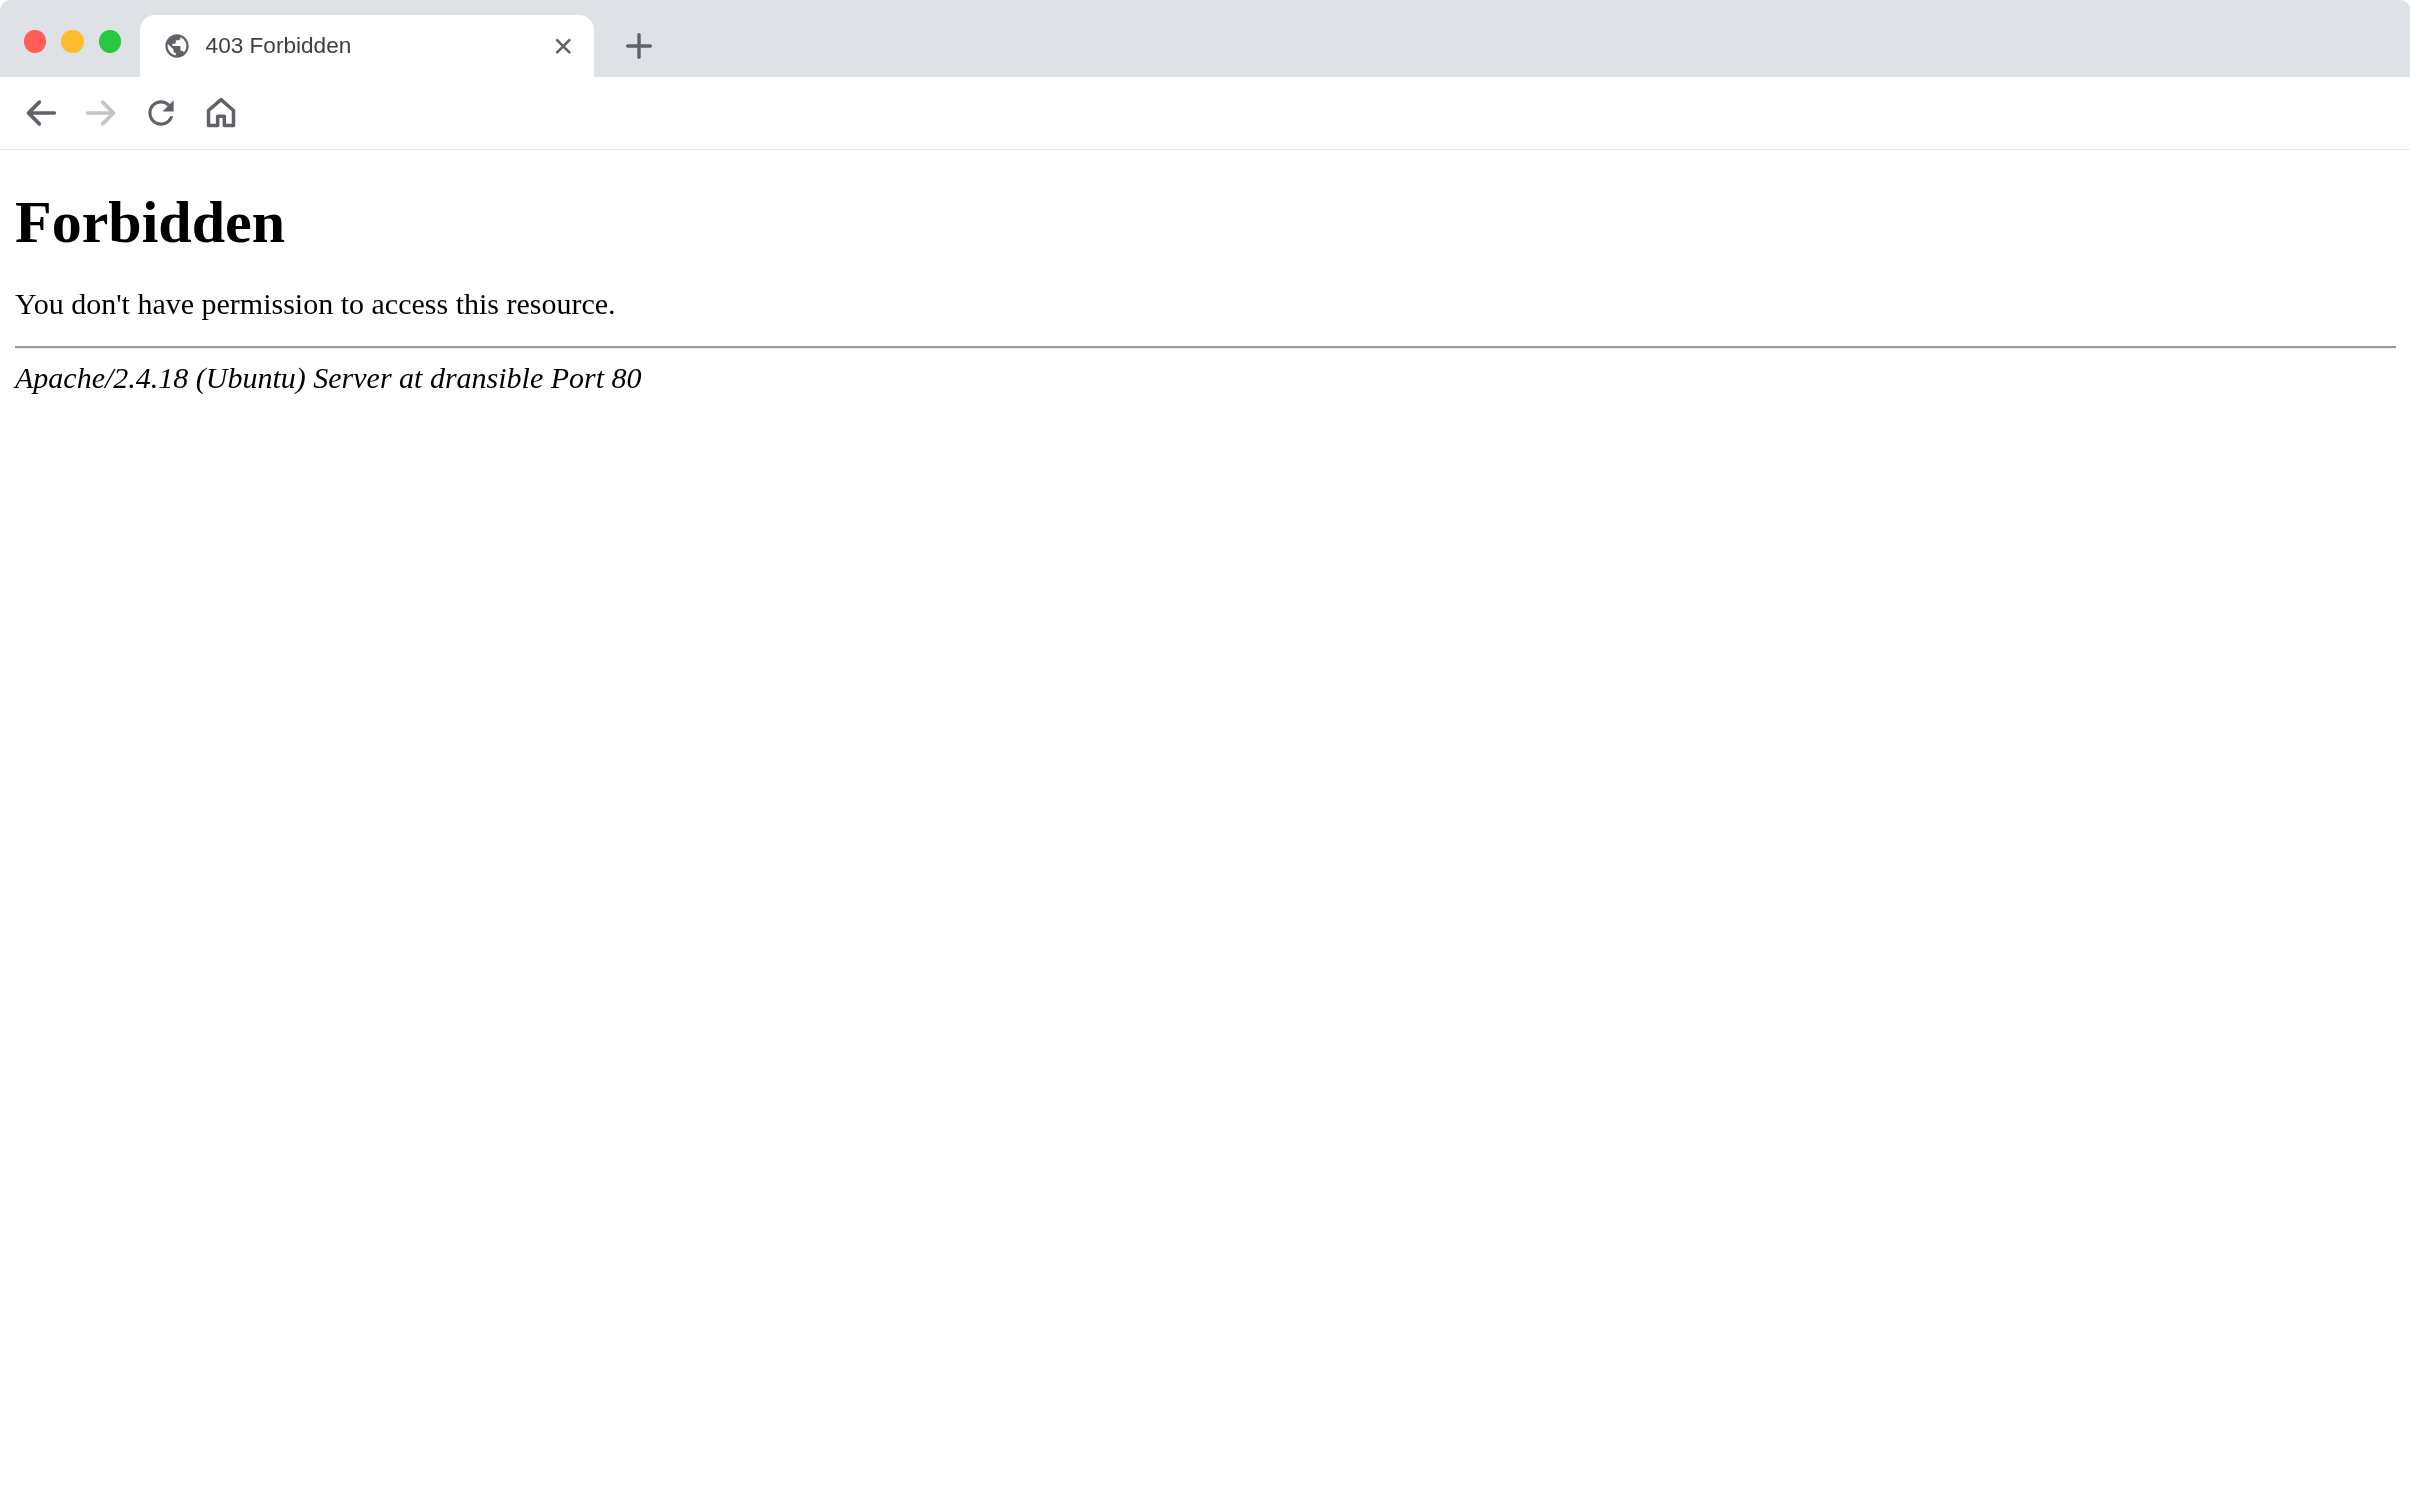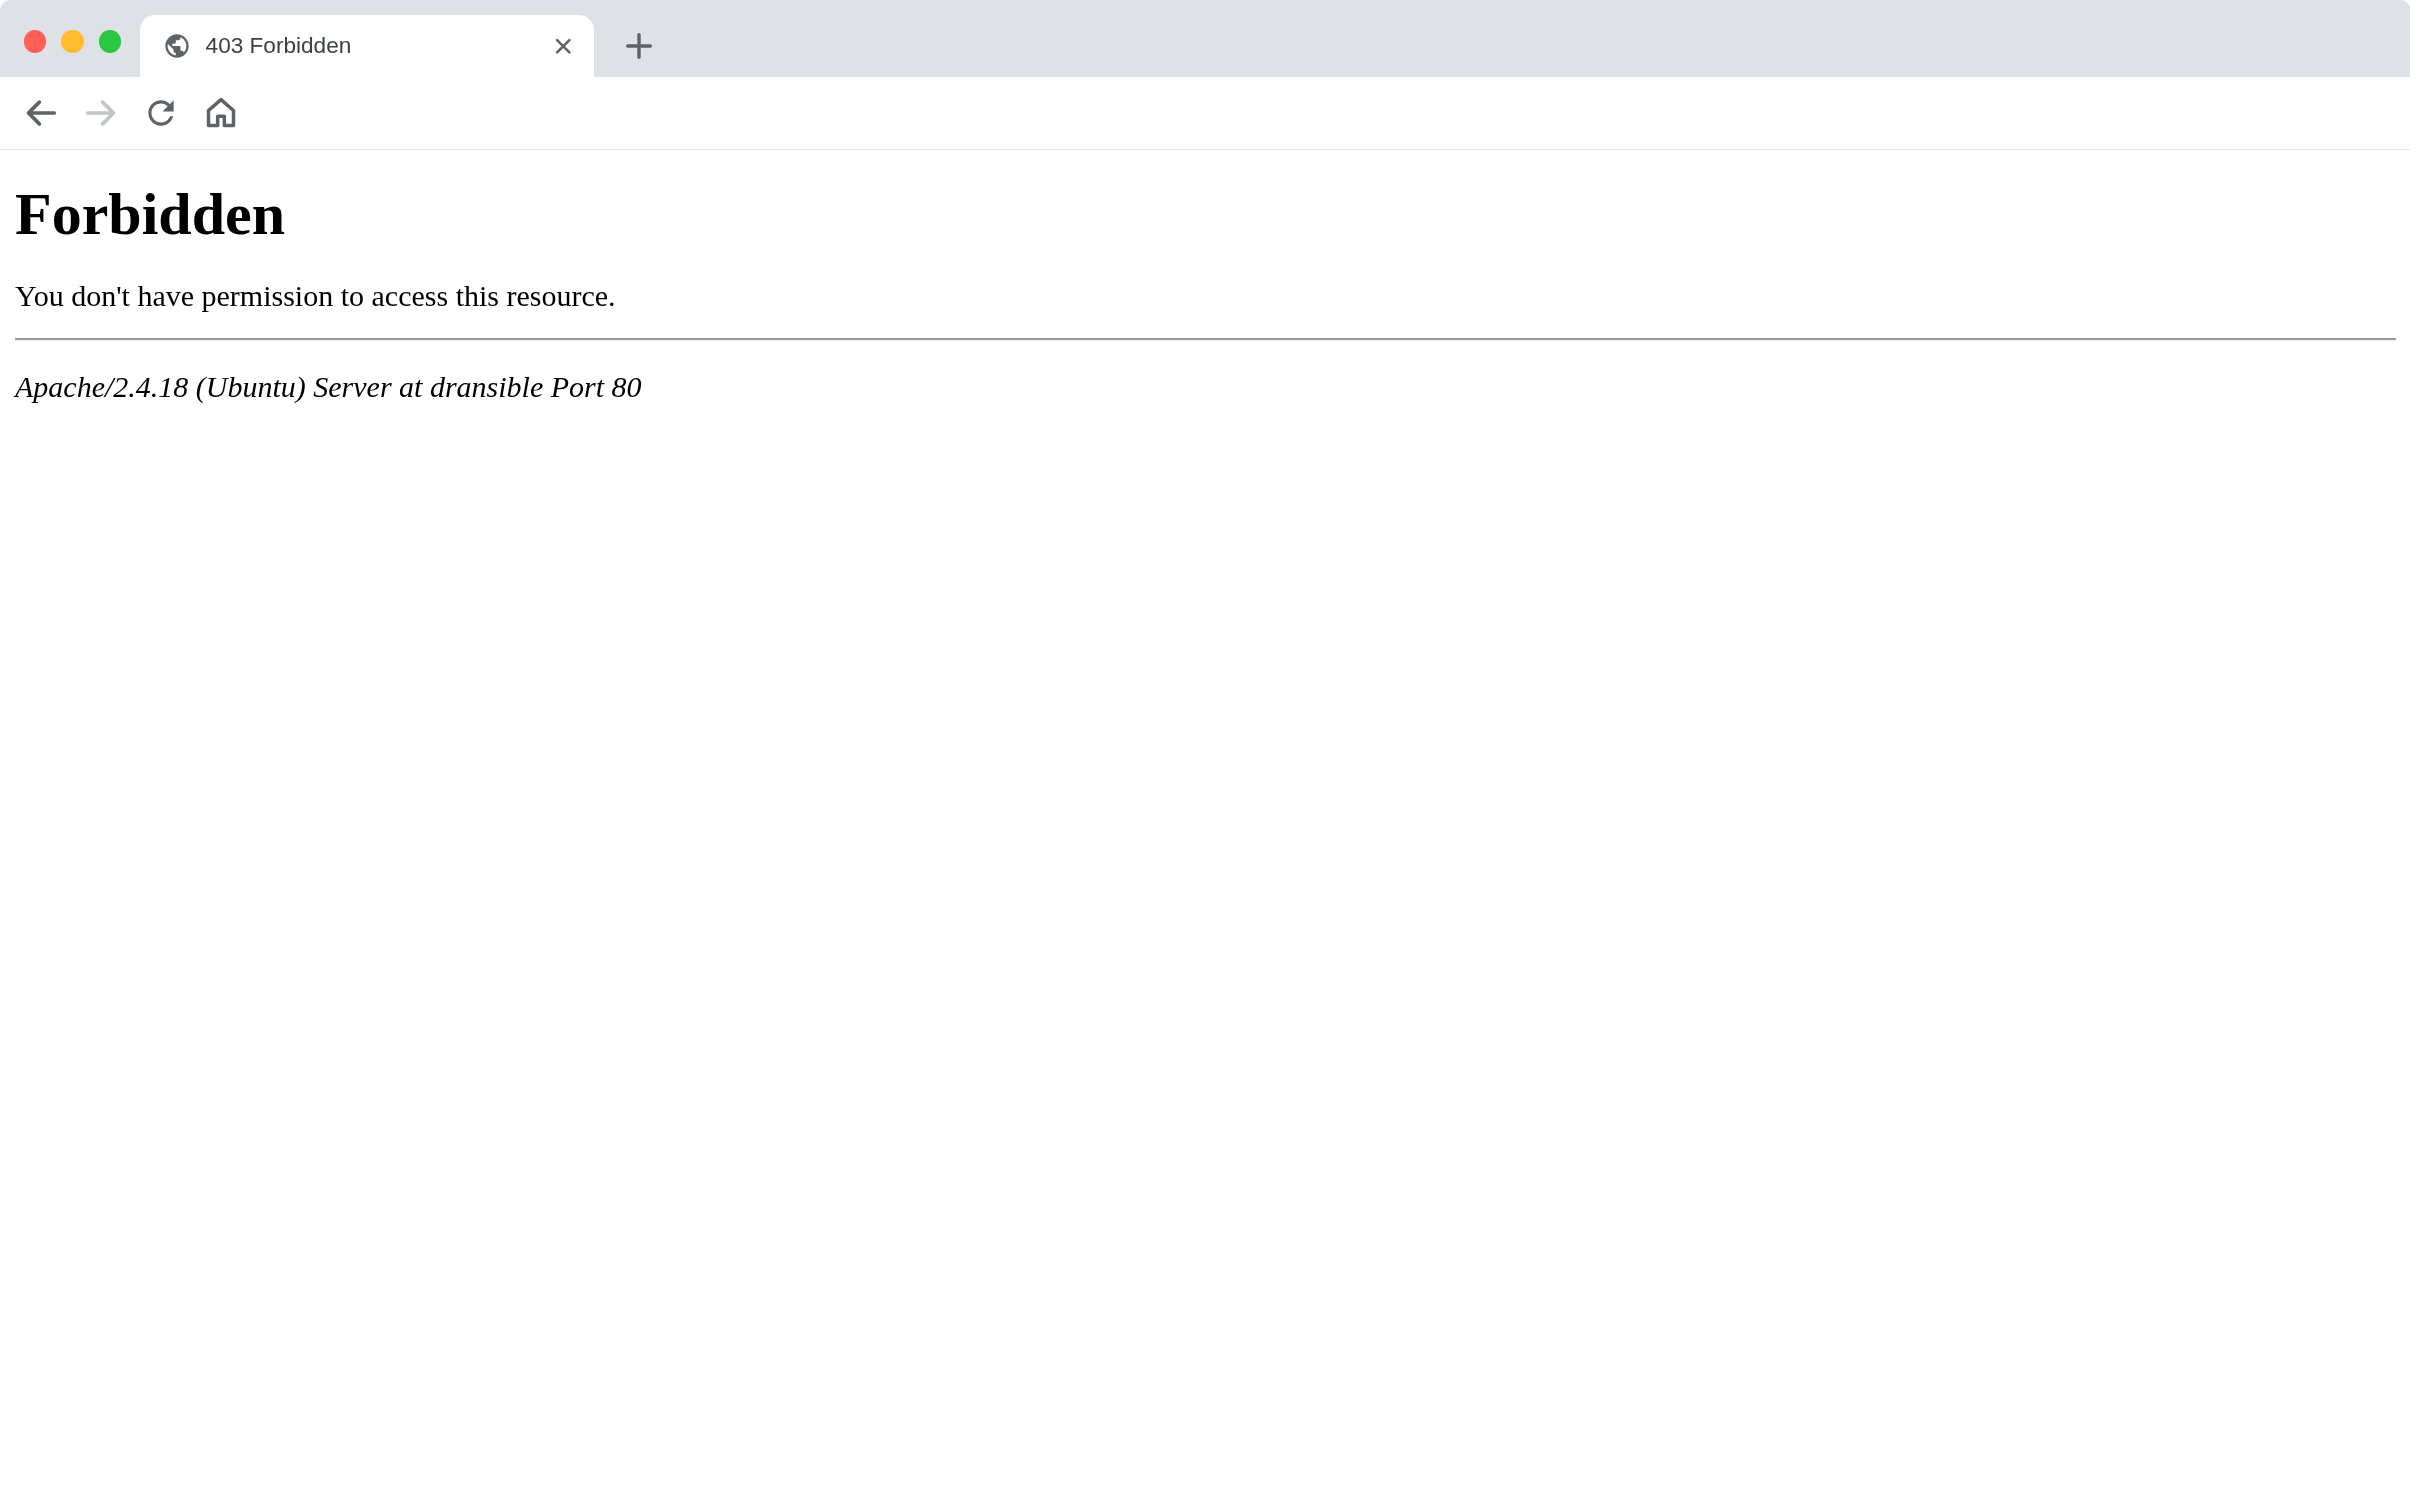--- a/index.html
+++ b/index.html
@@ -57,31 +57,31 @@
     position: absolute; right: 0; bottom: -3.8px; width: 31px; height: 31px;
     background: #5a5d61; color: #ffffff; border-radius: 6.6px;
     font-size: 21.7px; display: flex; align-items: center; justify-content: center;
   }
   .ext-sep { width: 1.9px; height: 34px; background: #d4d6da; margin: 0 9.4px; }
   .avatar-btn { width: 60px; height: 60px; margin-left: 14px; display: flex; align-items: center; justify-content: center; }
   .update-btn { width: 60px; height: 60px; display: flex; align-items: center; justify-content: center; }
 
   
   .content {
-    position: absolute; top: 152px; left: 0; width: 2411px;
+    position: absolute; top: 160px; left: 0; width: 2411px;
     padding: 0 15px; font-family: "Liberation Serif", serif; color: #000000;
     background: #ffffff;
   }
   .content h1 { font-size: 60px; font-weight: bold; margin: 28px 0 0; }
   .content p.msg { font-size: 30px; margin: 30px 0 4px; }
   .content hr {
     margin: 24.5px 0 0; border: 0; height: 0;
     border-top: 2.8px solid #9a9b9e; border-bottom: 1.9px solid #ededed;
   }
-  .content address { font-size: 30px; font-style: italic; margin: 29px 0 0; font-weight: normal; }
+  .content address { font-size: 30px; font-style: italic; margin: 12px 0 0; font-weight: normal; }
 
   svg { display: block; }
   .svg-letter { font-family: "Liberation Sans", sans-serif; font-weight: bold; }
 </style>
 </head>
 <body>
 
 <div class="tabstrip">
   <div class="traffic">
     <div class="light red"></div>

